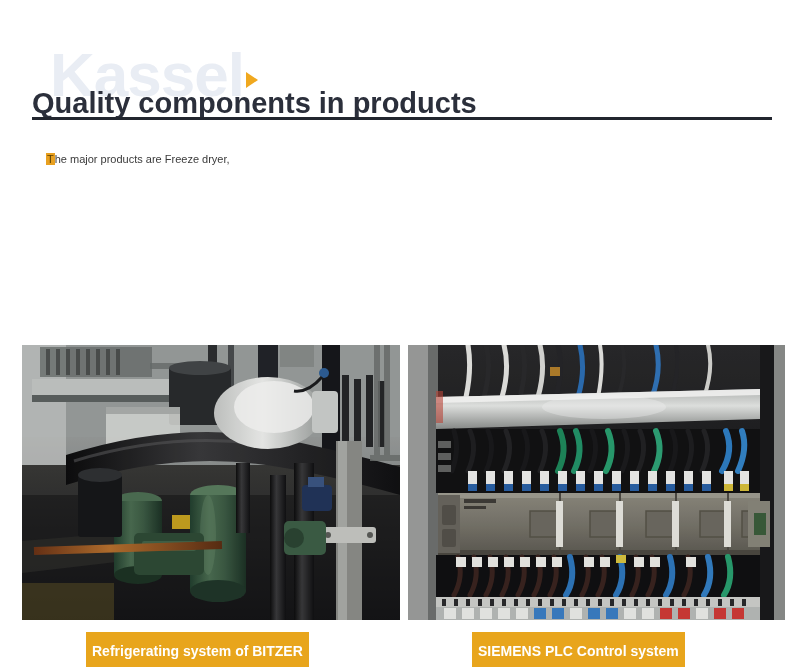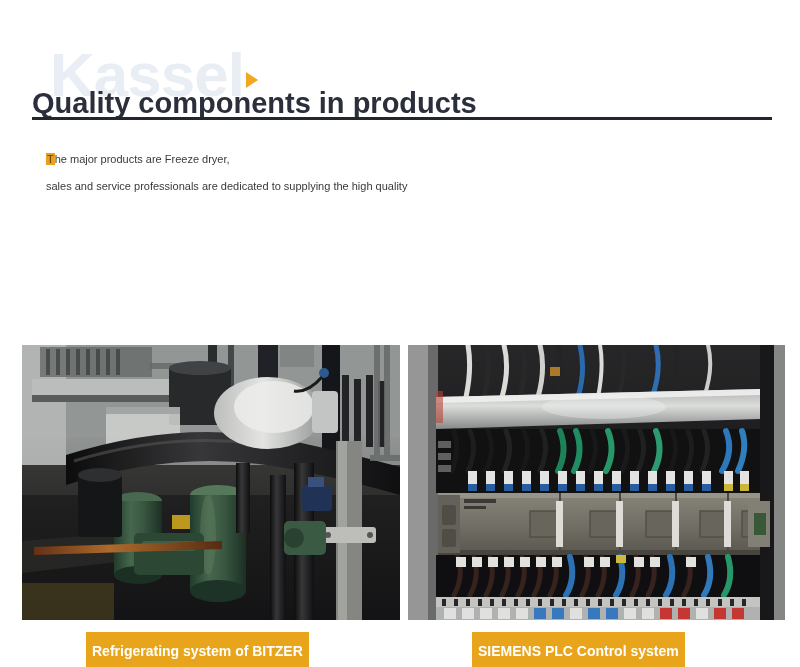--- a/index.html
+++ b/index.html
@@ -87,21 +87,20 @@
     <div class="watermark">Kassel</div>
     <div class="title-row">
       <span class="bullet-tri"></span>
       <span class="title-text">Quality components in products</span>
     </div>
   </div>
   <div class="title-rule"></div>
 
   <div class="body-block">
     <div class="body-line"><span class="dropcap">T</span><span>he major products are Freeze dryer,</span></div>
-    <div class="body-line">sales and service professionals are dedicated to supplying the high quality</div>
   </div>
 
   <div class="photos">
 
     <div class="photo left">
       <svg class="photo-canvas" viewBox="0 0 378 275" preserveAspectRatio="none">
         <defs>
           <linearGradient id="bgWall" x1="0" y1="0" x2="0" y2="1">
             <stop offset="0" stop-color="#b9bcbb"></stop>
               <stop offset="0.45" stop-color="#8f9392"></stop>

